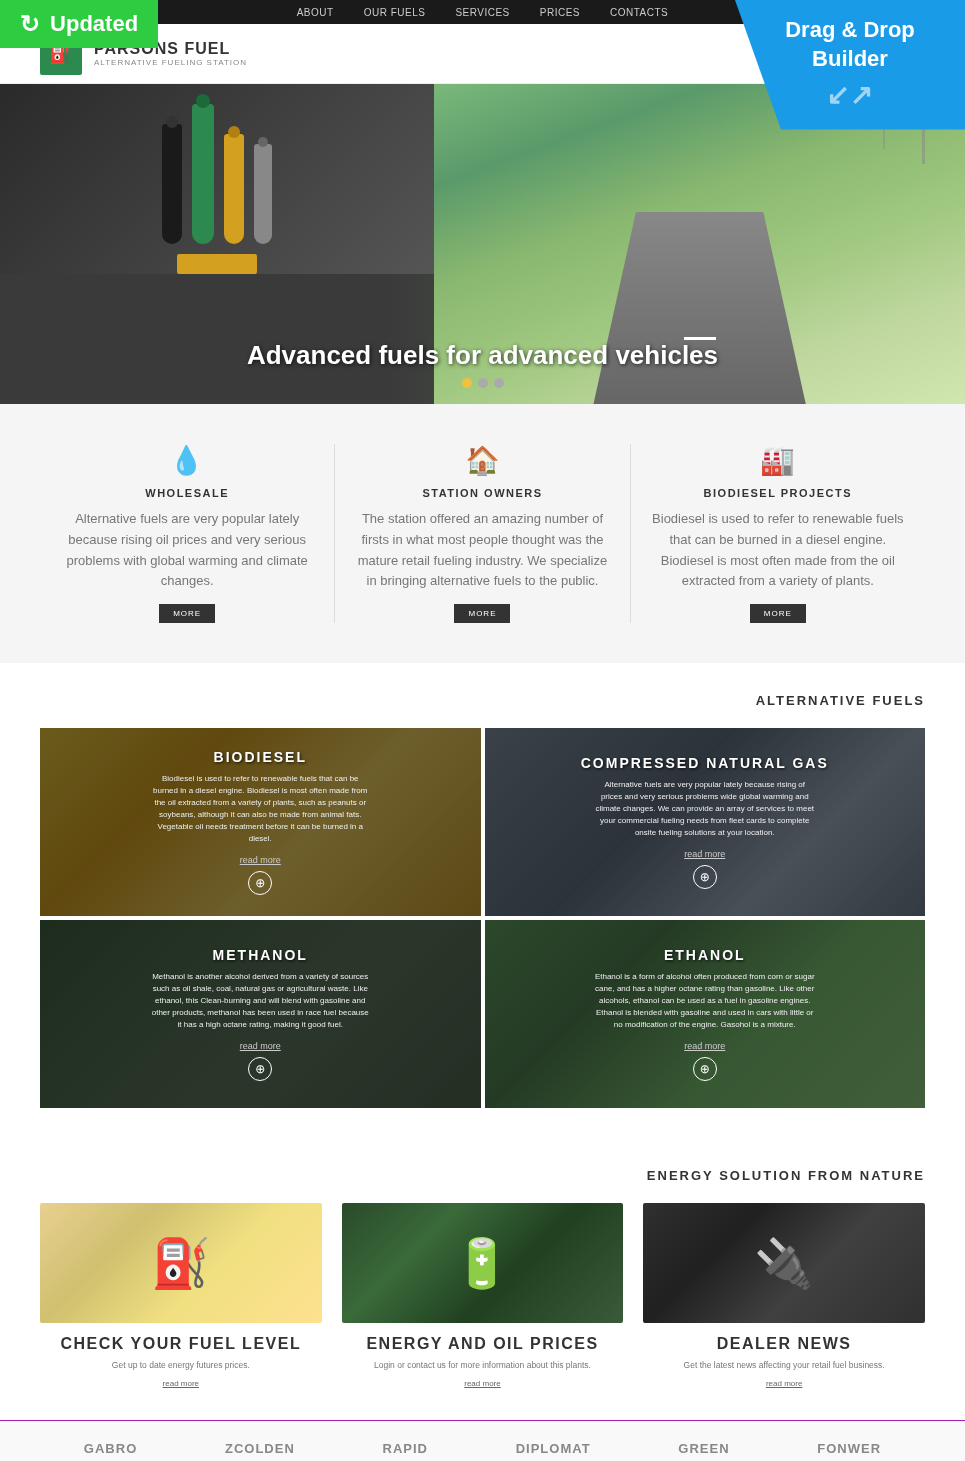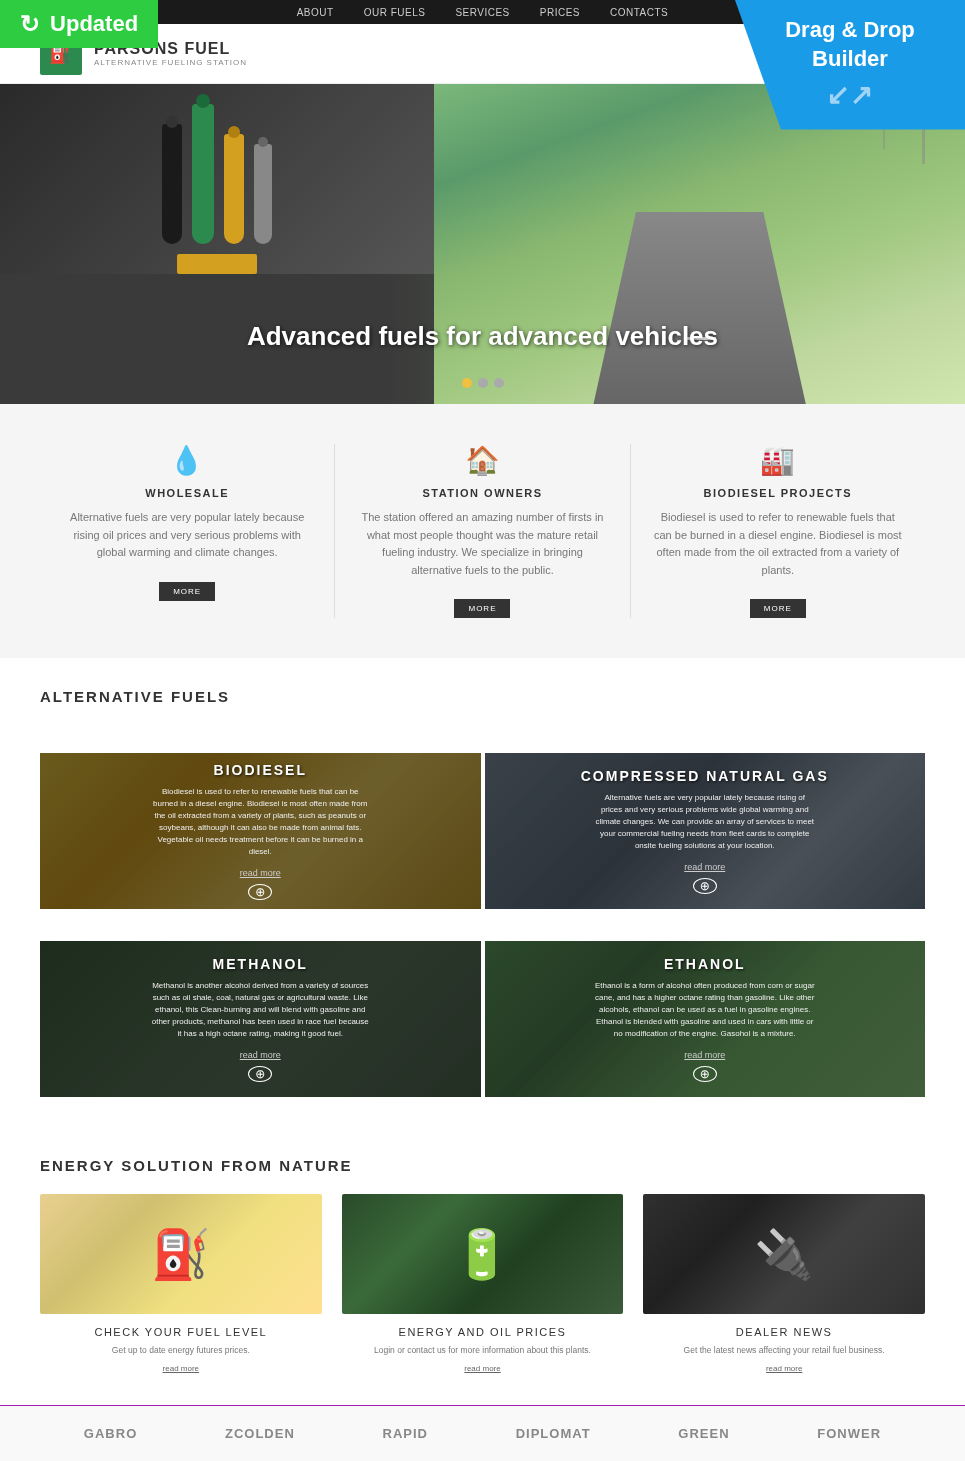--- a/index.html
+++ b/index.html
@@ -133,21 +133,21 @@
     .hero-left {
       width: 45%;
       background: linear-gradient(135deg, #2a2a2a 0%, #555 100%);
       display: flex;
       align-items: center;
       justify-content: center;
       font-size: 60px;
     }
     .hero-text {
       position: absolute;
-      bottom: 52px;
+      bottom: 33px;
       left: 0; right: 0;
       text-align: center;
       color: #fff;
       font-size: 26px;
       font-weight: bold;
       text-shadow: 1px 1px 4px rgba(0,0,0,0.7);
     }
     .hero-dots {
       position: absolute;
       bottom: 16px;
@@ -183,24 +183,24 @@
     }
     .feature-title {
       font-size: 11px;
       font-weight: bold;
       letter-spacing: 1.5px;
       text-transform: uppercase;
       margin-bottom: 10px;
       color: #333;
     }
     .feature-desc {
-      font-size: 11px;
+      font-size: 13px;
       color: #777;
       line-height: 1.6;
-      margin-bottom: 18px;
+      margin-bottom: 10px;
     }
     .feature-btn {
       background: #333;
       color: #fff;
       border: none;
       padding: 5px 14px;
       font-size: 8px;
       letter-spacing: 1px;
       text-transform: uppercase;
       cursor: pointer;
@@ -210,39 +210,38 @@
       background: #ddd;
       margin: 10px 0;
     }
 
     
     .alt-fuels-section {
       padding: 30px 40px;
       background: #fff;
     }
     .section-title {
-      text-align: left;
-      font-size: 15px;
+      text-align: right;
+      font-size: 13px;
       font-weight: bold;
       letter-spacing: 2px;
       text-transform: uppercase;
       color: #333;
       margin-bottom: 20px;
     }
     .fuels-grid {
       display: grid;
       grid-template-columns: 1fr 1fr;
       gap: 4px;
     }
     .fuel-card {
       position: relative;
-      height: 156px;
+      height: 188px;
       overflow: hidden;
       cursor: pointer;
-      margin-top: 28px;
     }
     .fuel-card-bg {
       width: 100%;
       height: 100%;
       background-size: cover;
       background-position: center;
       filter: brightness(0.7);
     }
     .fuel-card-bg.biodiesel {
       background: linear-gradient(135deg, #e8c840 0%, #d4a020 30%, #f0d060 60%, #c8a030 100%);
@@ -331,22 +330,22 @@
       background: linear-gradient(135deg, #2a4a2a 0%, #3a6a3a 30%, #204020 60%, #3a5a3a 100%);
       display: flex; align-items: center; justify-content: center;
       font-size: 40px;
     }
     .energy-img-bg.dealer-news {
       background: linear-gradient(135deg, #303030 0%, #202020 30%, #404040 60%, #303030 100%);
       display: flex; align-items: center; justify-content: center;
       font-size: 40px;
     }
     .energy-card-title {
-      font-size: 11px;
-      font-weight: normal;
+      font-size: 16px;
+      font-weight: bold;
       letter-spacing: 1.5px;
       text-transform: uppercase;
       color: #333;
       margin-bottom: 6px;
     }
     .energy-card-desc {
       font-size: 8.5px;
       color: #777;
       line-height: 1.5;
     }

